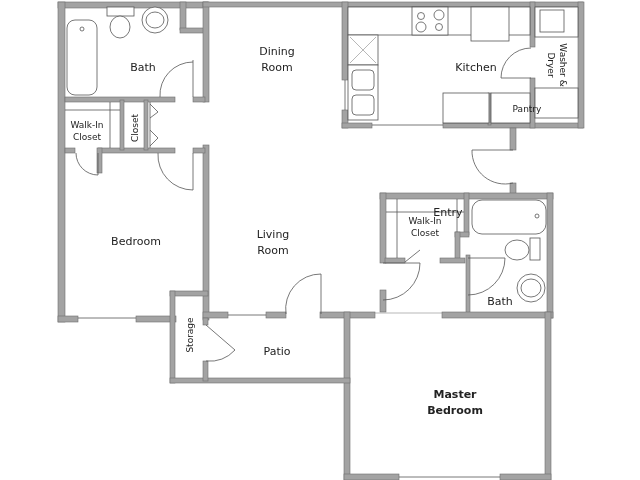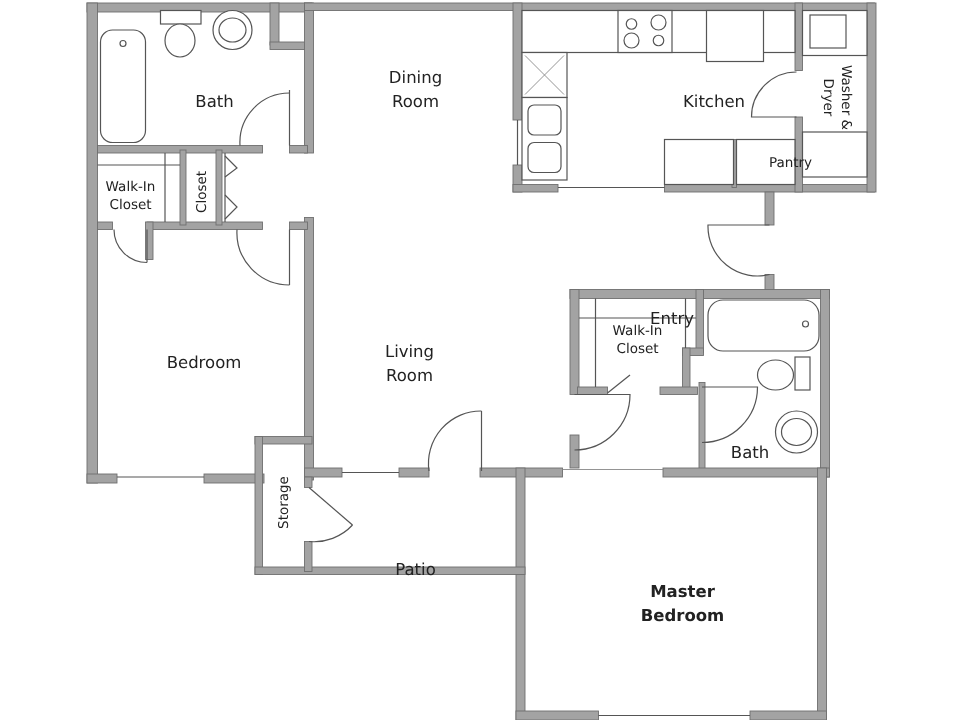--- a/index.html
+++ b/index.html
@@ -197,15 +197,15 @@
 <div class="room-label small-label vert-cw" style="left:557px;top:65px;">Washer &amp;
 Dryer</div>
 <div class="room-label" style="left:448px;top:168px;margin-top:45px;">Entry</div>
 <div class="room-label" style="left:136px;top:242px;">Bedroom</div>
 <div class="room-label" style="left:273px;top:243px;">Living
 Room</div>
 <div class="room-label small-label" style="left:425px;top:227px;">Walk-In
 Closet</div>
 <div class="room-label" style="left:500px;top:302px;">Bath</div>
 <div class="room-label small-label vert" style="left:190px;top:335px;">Storage</div>
-<div class="room-label" style="left:277px;top:352px;margin-top:28px;">Patio</div>
+<div class="room-label" style="left:277px;top:352px;">Patio</div>
 <div class="room-label" style="left:455px;top:403px;font-weight:bold;">Master
 Bedroom</div>
 
 </body></html>

